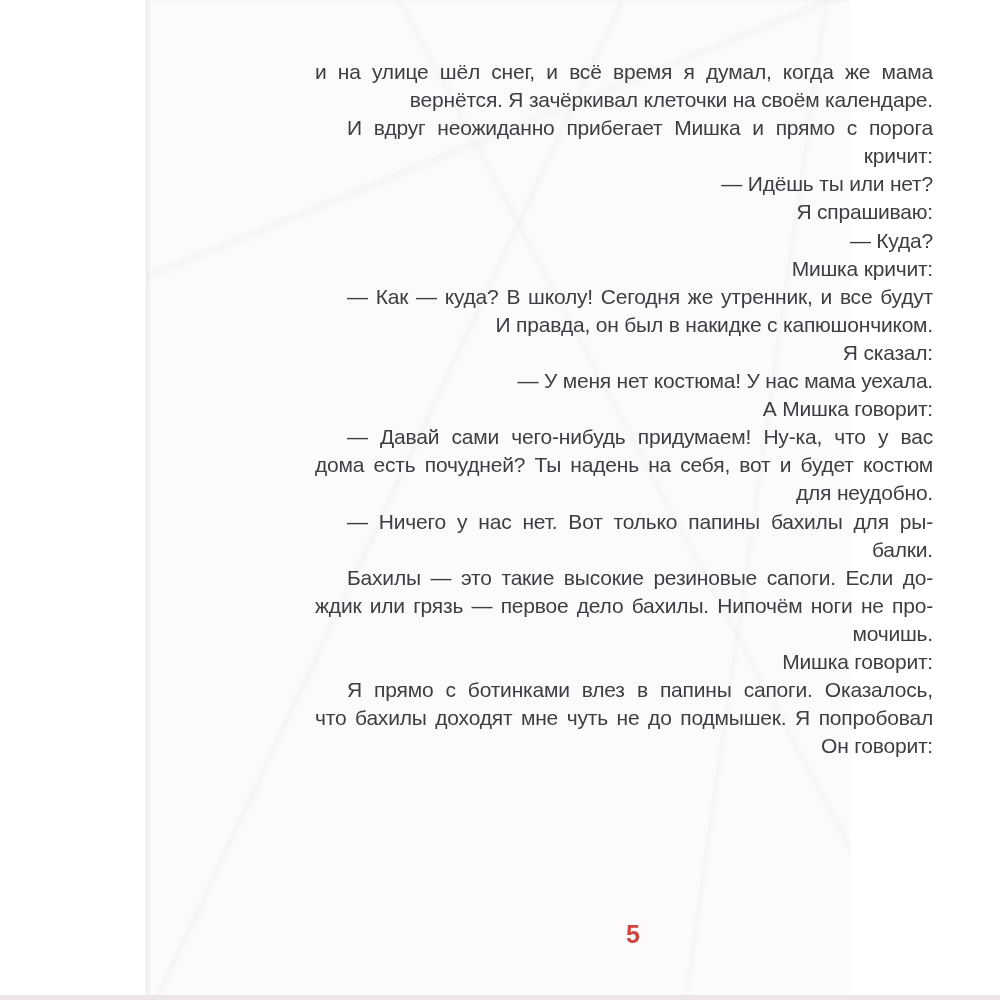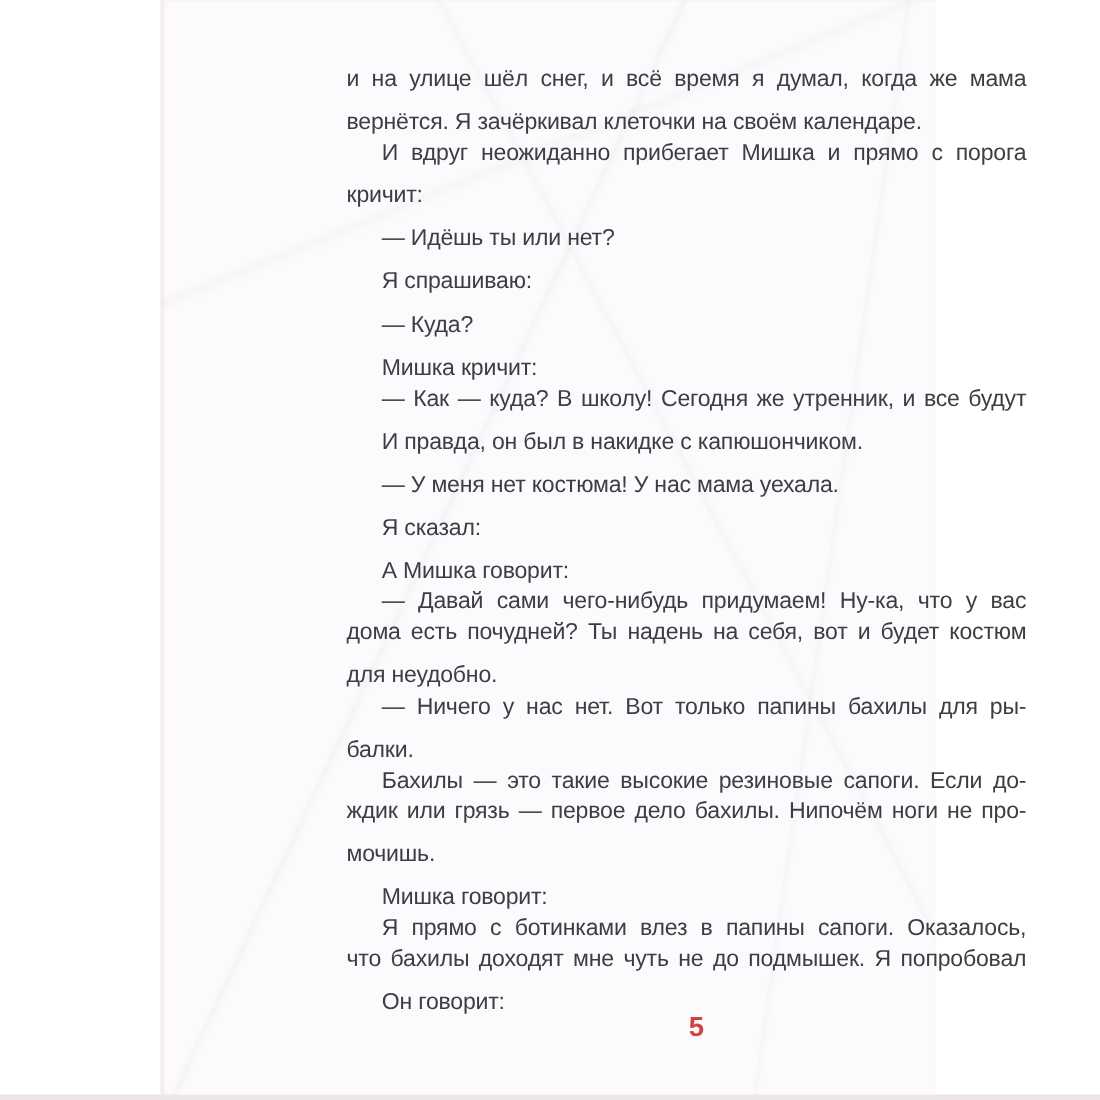--- a/index.html
+++ b/index.html
@@ -57,21 +57,21 @@
     font-size: 21px;
     line-height: 28.1px;
     letter-spacing: -0.2px;
     color: #3f3d41;
   }
   .line { min-height: 28.1px; }
   .line.just {
     text-align: justify;
     text-align-last: justify;
   }
-  .line.end { text-align: left; margin-top: 11px; }
+  .line.end { text-align: right; }
   .line.indent { text-indent: 32px; }
   .page-number {
     position: absolute;
     top: 920px;
     left: 486px;
     transform: translateX(-50%);
     font-size: 25px;
     font-weight: bold;
     color: #cf453e;
   }
@@ -85,22 +85,22 @@
         <div class="line just">и на улице шёл снег, и всё время я думал, когда же мама</div>
         <div class="line end">вернётся. Я зачёркивал клеточки на своём календаре.</div>
         <div class="line just indent">И вдруг неожиданно прибегает Мишка и прямо с порога</div>
         <div class="line end">кричит:</div>
         <div class="line end indent">— Идёшь ты или нет?</div>
         <div class="line end indent">Я спрашиваю:</div>
         <div class="line end indent">— Куда?</div>
         <div class="line end indent">Мишка кричит:</div>
         <div class="line just indent">— Как — куда? В школу! Сегодня же утренник, и все будут</div>
         <div class="line end indent">И правда, он был в накидке с капюшончиком.</div>
+        <div class="line end indent">Я сказал:</div>
         <div class="line end indent">— У меня нет костюма! У нас мама уехала.</div>
-        <div class="line end indent">Я сказал:</div>
         <div class="line end indent">А Мишка говорит:</div>
         <div class="line just indent">— Давай сами чего-нибудь придумаем! Ну-ка, что у вас</div>
         <div class="line just">дома есть почудней? Ты надень на себя, вот и будет костюм</div>
         <div class="line end">для неудобно.</div>
         <div class="line just indent">— Ничего у нас нет. Вот только папины бахилы для ры-</div>
         <div class="line end">балки.</div>
         <div class="line just indent">Бахилы — это такие высокие резиновые сапоги. Если до-</div>
         <div class="line just">ждик или грязь — первое дело бахилы. Нипочём ноги не про-</div>
         <div class="line end">мочишь.</div>
         <div class="line end indent">Мишка говорит:</div>

